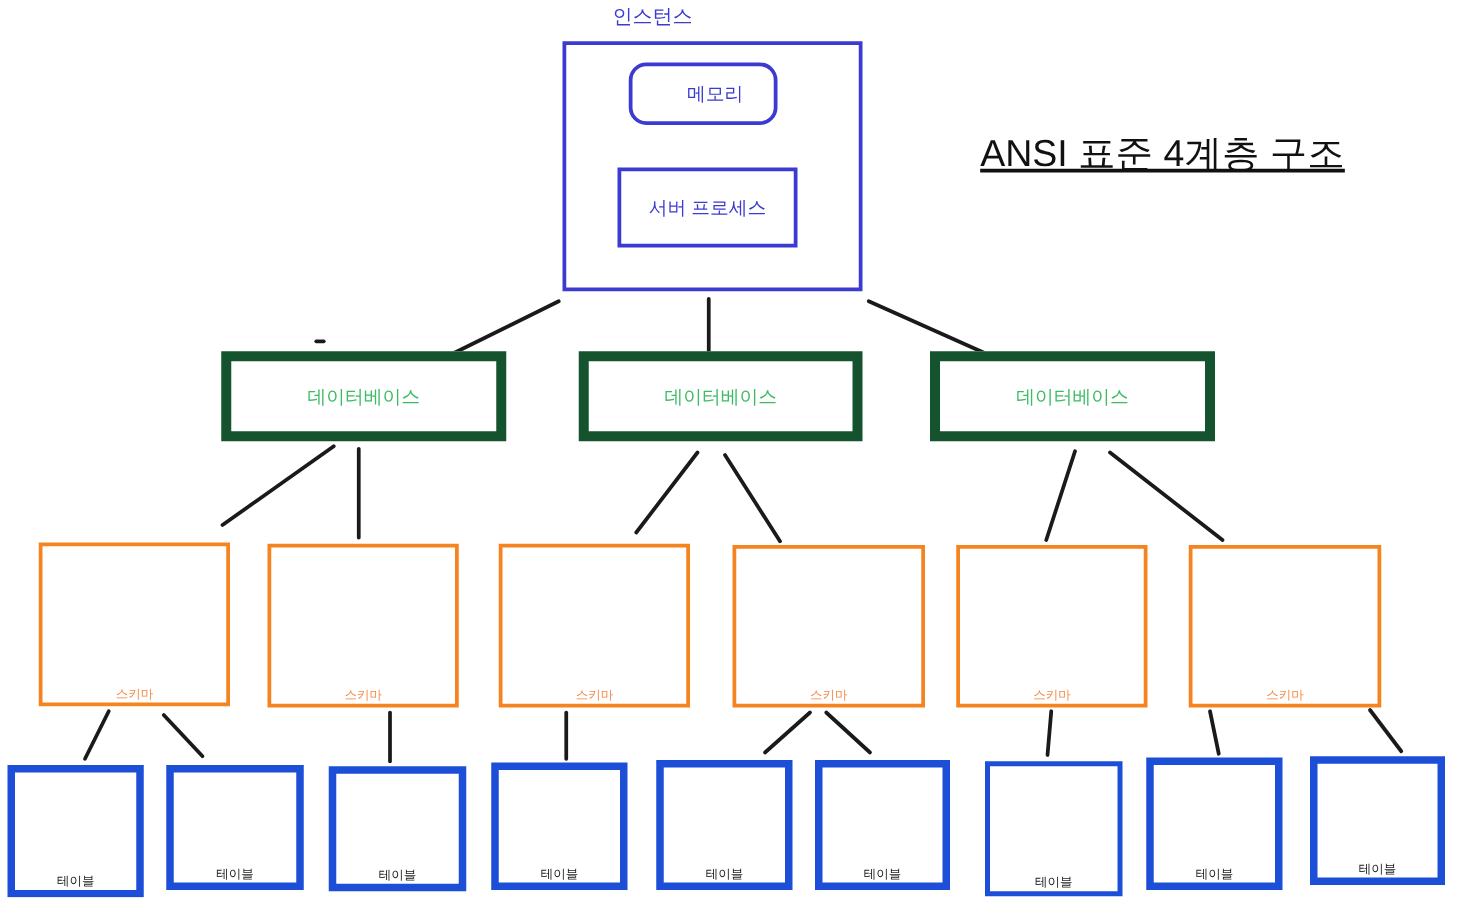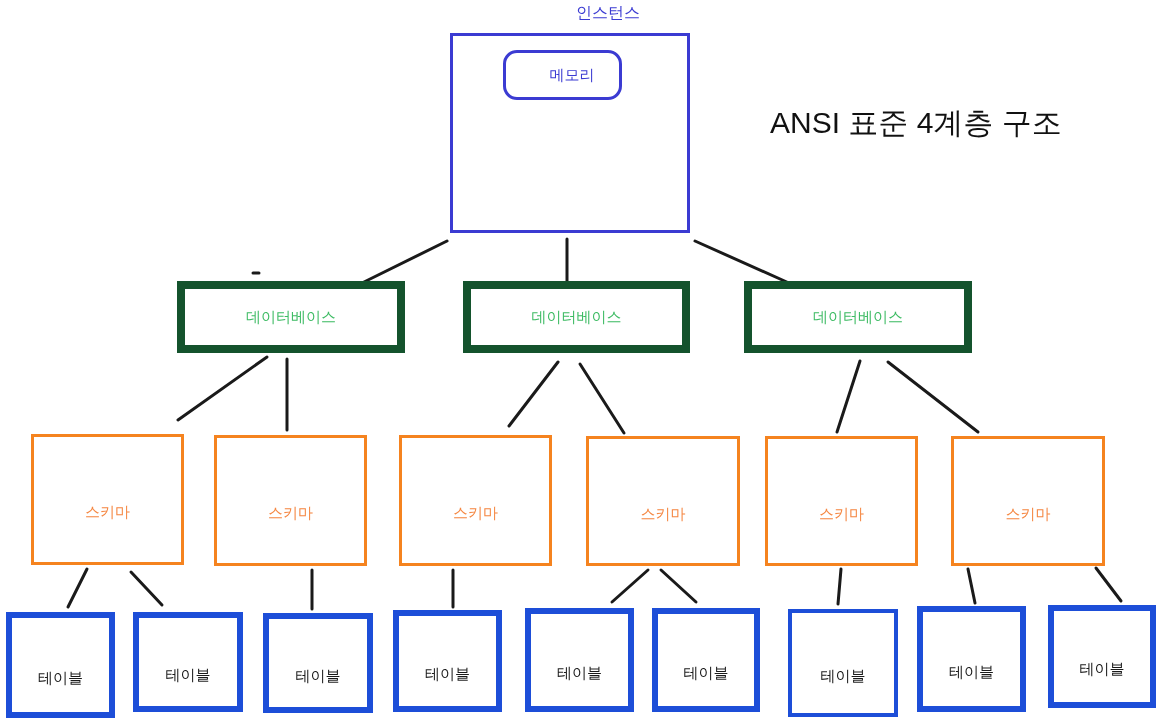--- a/index.html
+++ b/index.html
@@ -9,25 +9,25 @@
     background:#ffffff;
     font-family:"Liberation Sans", sans-serif;
     overflow:hidden;
   }
   .box{position:absolute;box-sizing:border-box;background:#ffffff;}
   .blue-box{border:3px solid #3b3bd2;color:#3b3bd2;}
   .green-box{border:8px solid #14532d;color:#3dbb63;}
   .orange-box{border:3px solid #f5831f;color:#f58742;}
   .black-box{border:6px solid #1d4ed8;color:#1a1a1a;}
   .center-label{display:flex;align-items:center;justify-content:center;font-size:15px;}
-  .top-label{display:flex;align-items:center;justify-content:center;padding-top:26px;font-size:15px;}
-  .floating-label{position:absolute;text-align:right;font-size:16px;color:#3b3bd2;}
+  .top-label{display:flex;align-items:flex-end;justify-content:center;padding-top:26px;font-size:10px;}
+  .floating-label{position:absolute;text-align:left;font-size:16px;color:#3b3bd2;}
   #diagram-title{
     position:absolute;left:770px;top:103px;width:320px;
-    font-size:30px;color:#111111;white-space:nowrap;
+    font-size:30px;color:#111111;text-align:center;white-space:nowrap;text-decoration:underline;
   }
   #lines{position:absolute;left:0;top:0;pointer-events:none;}
   .rounded{border-radius:14px;padding-left:19px;}
 </style>
 </head>
 <body>
 
 <div id="canvas">
 
   <svg id="lines" width="1168" height="718" viewBox="0 0 1168 718">
@@ -61,20 +61,23 @@
   <div id="diagram-title">ANSI 표준 4계층 구조</div>
 
   <div class="floating-label" style="left:490px;top:3px;width:150px;">인스턴스</div>
 
   <div class="box blue-box" style="left:450px;top:33px;width:240px;height:200px;"></div>
 
   <div class="box blue-box rounded center-label" style="left:503px;top:50px;width:119px;height:50px;">
     <span>메모리</span>
   </div>
 
+  <div class="box blue-box center-label" style="left:494px;top:134px;width:144px;height:64px;">
+    <span>서버 프로세스</span>
+  </div>
 
   <div class="box green-box center-label" style="left:177px;top:281px;width:228px;height:72px;">
     <span>데이터베이스</span>
   </div>
   <div class="box green-box center-label" style="left:463px;top:281px;width:227px;height:72px;">
     <span>데이터베이스</span>
   </div>
   <div class="box green-box center-label" style="left:744px;top:281px;width:228px;height:72px;">
     <span>데이터베이스</span>
   </div>

